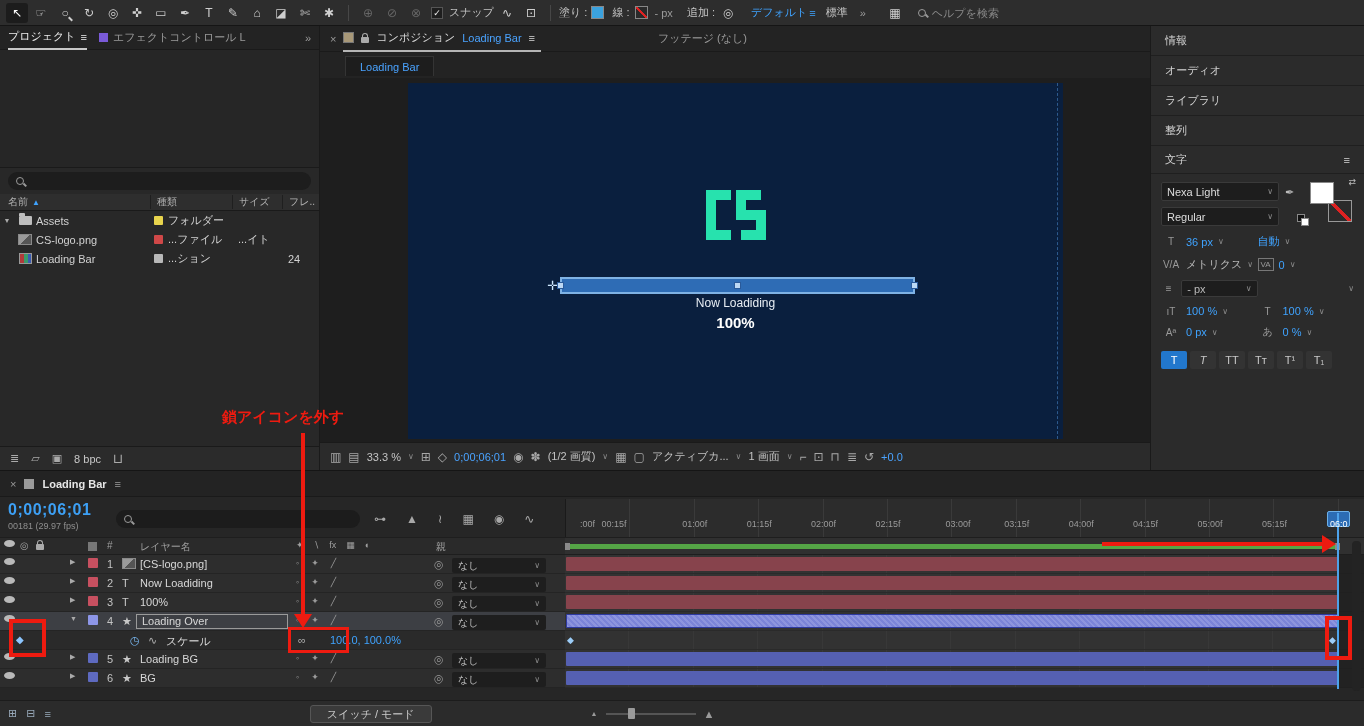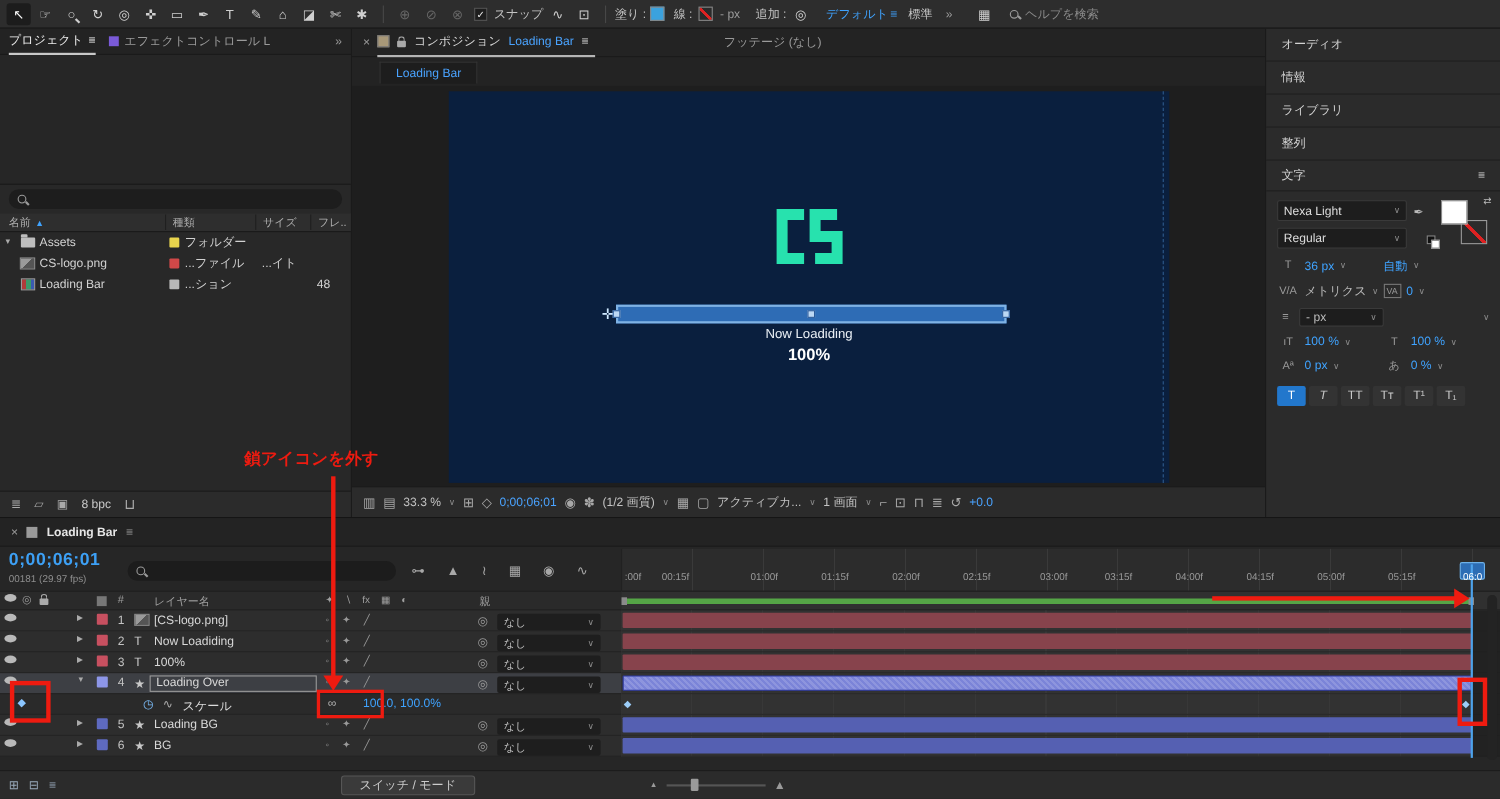--- a/index.html
+++ b/index.html
@@ -277,21 +277,21 @@
     <span class="r-twirl"></span>
     <span class="r-icon">
         <span class="compicon"></span>
       </span>
     <span class="r-name">Loading Bar</span>
     <span class="r-c2">
         <span class="r-chip" style="background-color: rgb(184, 184, 184);"></span>
         <span>...ション</span>
       </span>
     <span class="r-size"></span>
-    <span class="r-frame">48</span>
+    <span class="r-frame">24</span>
   </div>
   <div class="pfoot">
     <span>≣</span>
     <span>▱</span>
     <span>▣</span>
     <span style="color:#c8c8c8">8 bpc</span>
     <span style="font-size:13px">⊔</span>
   </div>
 </div>
 
@@ -346,22 +346,22 @@
     <span class="sicon">⌐</span>
     <span class="sicon">⊡</span>
     <span class="sicon">⊓</span>
     <span class="sicon">≣</span>
     <span class="sicon">↺</span>
     <span class="blue">+0.0</span>
   </div>
 </div>
 
 <div class="rpanel">
+  <div class="rsec">情報</div>
   <div class="rsec">オーディオ</div>
-  <div class="rsec">情報</div>
   <div class="rsec">ライブラリ</div>
   <div class="rsec">整列</div>
   <div class="char-head">
     <span>文字</span>
     <span>≡</span>
   </div>
   <div class="char-body">
     <div class="dd font-dd">
       <span>Nexa Light</span>
       <span class="caret">∨</span>
@@ -482,21 +482,21 @@
       <i>✦</i>
         <i>∖</i>
         <i>fx</i>
         <i>▦</i>
         <i>◐</i>
     </span>
     <span style="left:436px">親</span>
   </div>
 
   <div class="tl-ruler">
-    <span class="tick first" style="left:2px">:00f</span>
+    <span class="tick first" style="left:14px">:00f</span>
     <span class="tick" style="left:48px">00:15f</span>
     <span class="tick" style="left:128.8px">01:00f</span>
     <span class="tick" style="left:193.2px">01:15f</span>
     <span class="tick" style="left:257.6px">02:00f</span>
     <span class="tick" style="left:322px">02:15f</span>
     <span class="tick" style="left:392px">03:00f</span>
     <span class="tick" style="left:450.8px">03:15f</span>
     <span class="tick" style="left:515.2px">04:00f</span>
     <span class="tick" style="left:579.6px">04:15f</span>
     <span class="tick" style="left:644px">05:00f</span>

